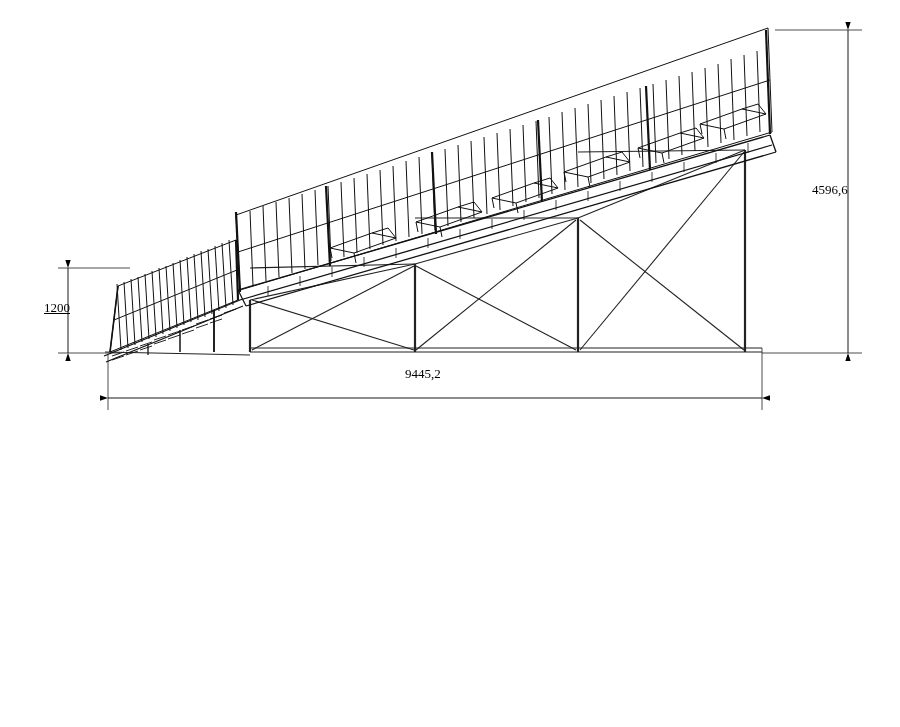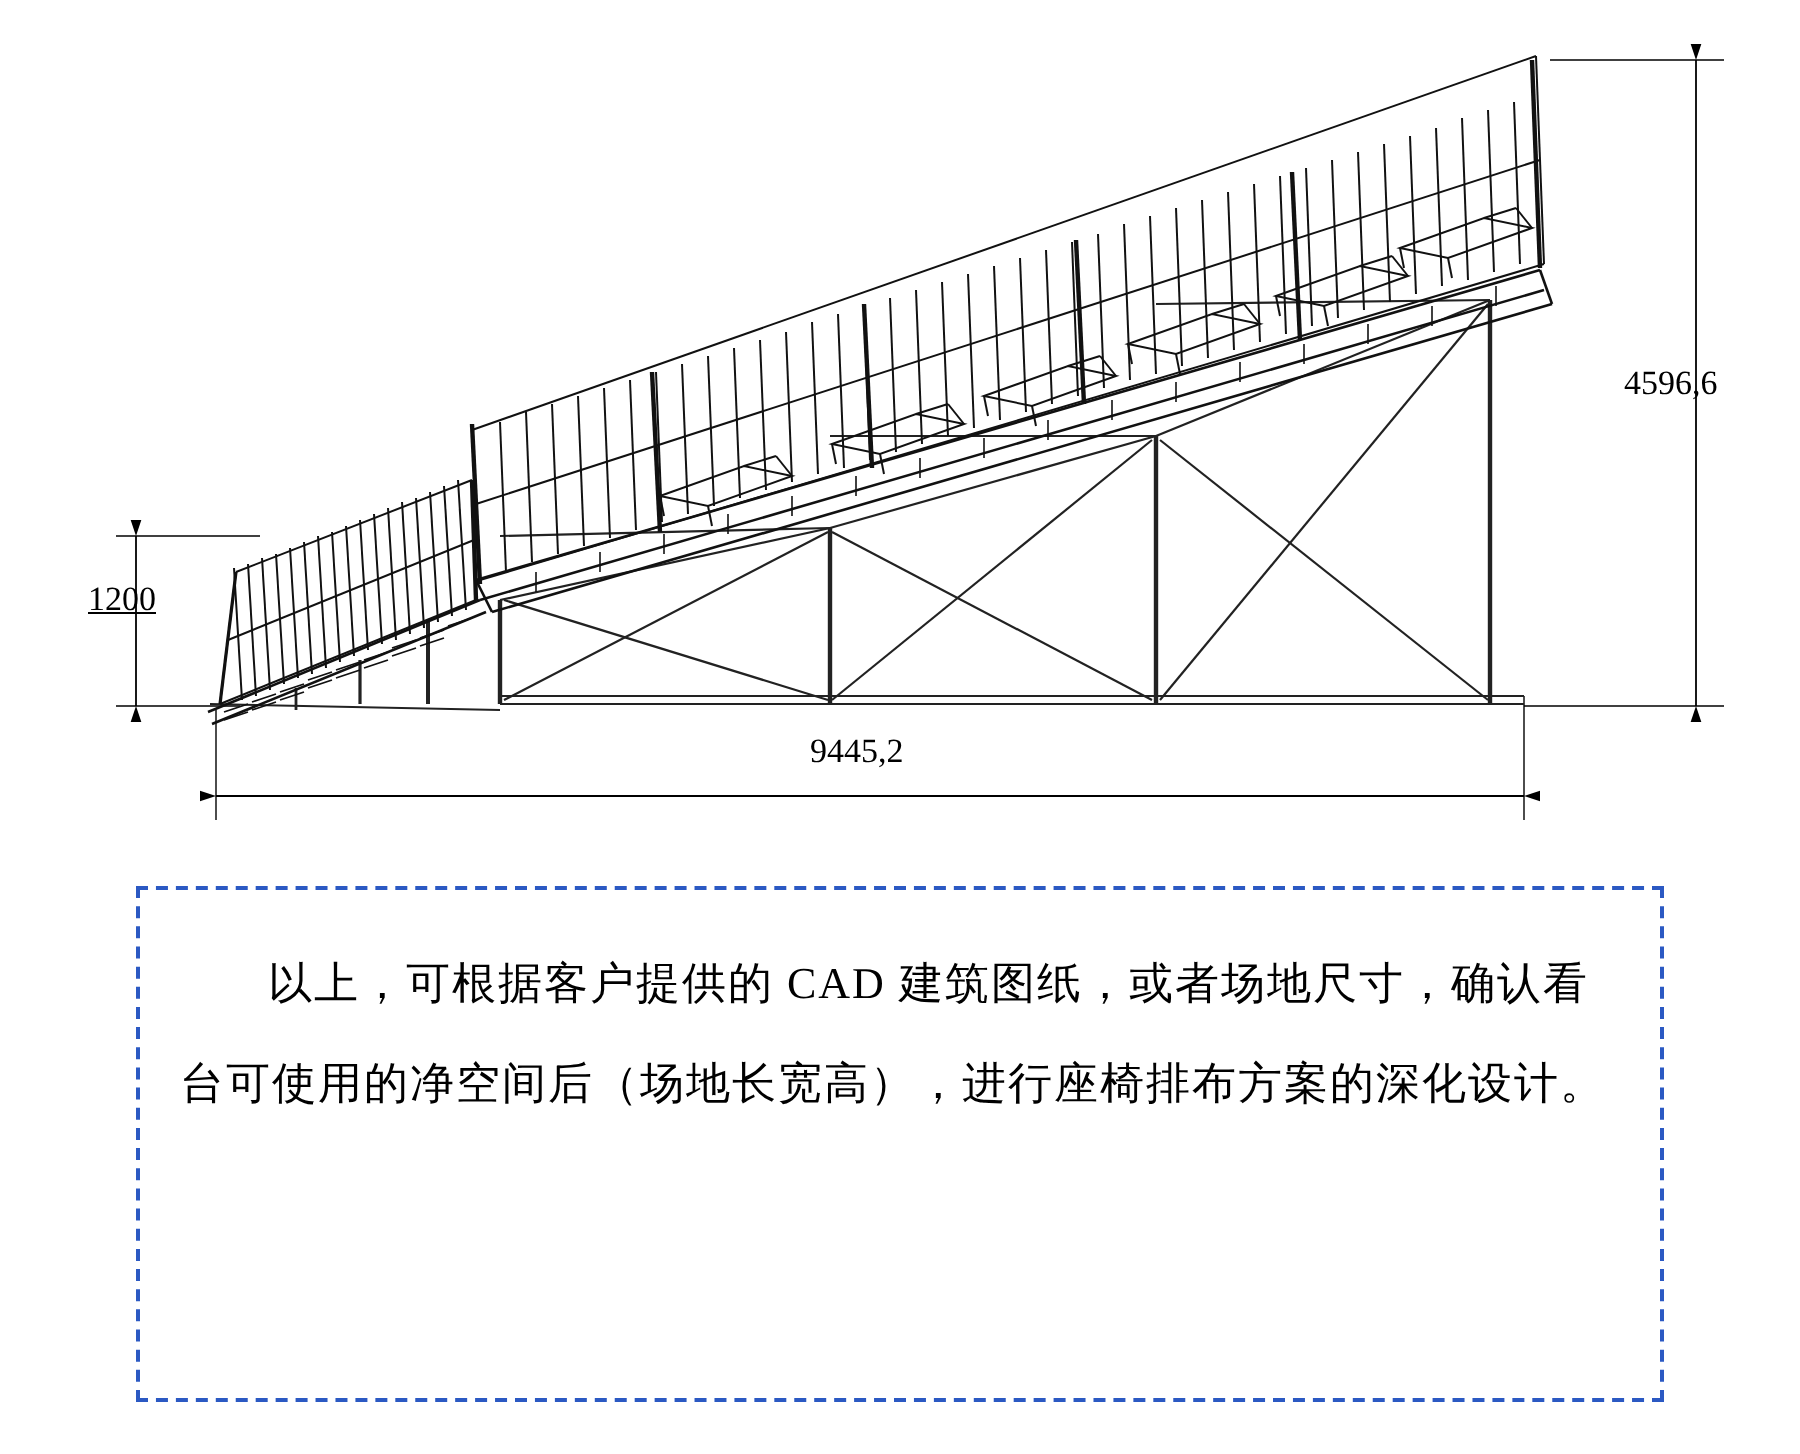--- a/index.html
+++ b/index.html
@@ -23,31 +23,31 @@
   }
   #drawing {
     position: absolute;
     left: 0; top: 0;
     width: 900px;
     height: 440px;
   }
   .dim-label {
     position: absolute;
     font-family: "Liberation Serif", serif;
-    font-size: 17px;
+    font-size: 13px;
     color: #000000;
     white-space: nowrap;
   }
   #dim-height-label {
     left: 812px;
     top: 182px;
   }
   #dim-step-label {
     left: 44px;
-    top: 290px;
+    top: 300px;
     text-decoration: underline;
   }
   #dim-length-label {
     left: 405px;
     top: 366px;
   }
   #note-box {
     position: absolute;
     left: 68px;
     top: 443px;
@@ -313,17 +313,14 @@
       <line x1="748" y1="143" x2="748" y2="153"></line>
     </g>
   </svg>
 
   <div class="dim-label" id="dim-height-label">4596,6</div>
 
   <div class="dim-label" id="dim-step-label">1200</div>
 
   <div class="dim-label" id="dim-length-label">9445,2</div>
 
-  <div id="note-box">
-    <div id="note-text">以上，可根据客户提供的 CAD 建筑图纸，或者场地尺寸，确认看台可使用的净空间后（场地长宽高），进行座椅排布方案的深化设计。</div>
-  </div>
 
 </div>
 
 </body></html>

